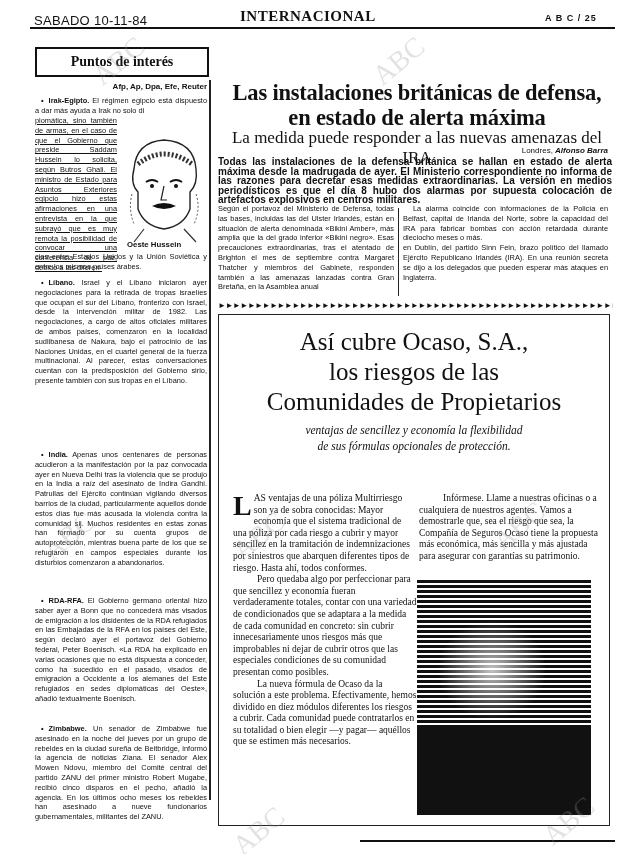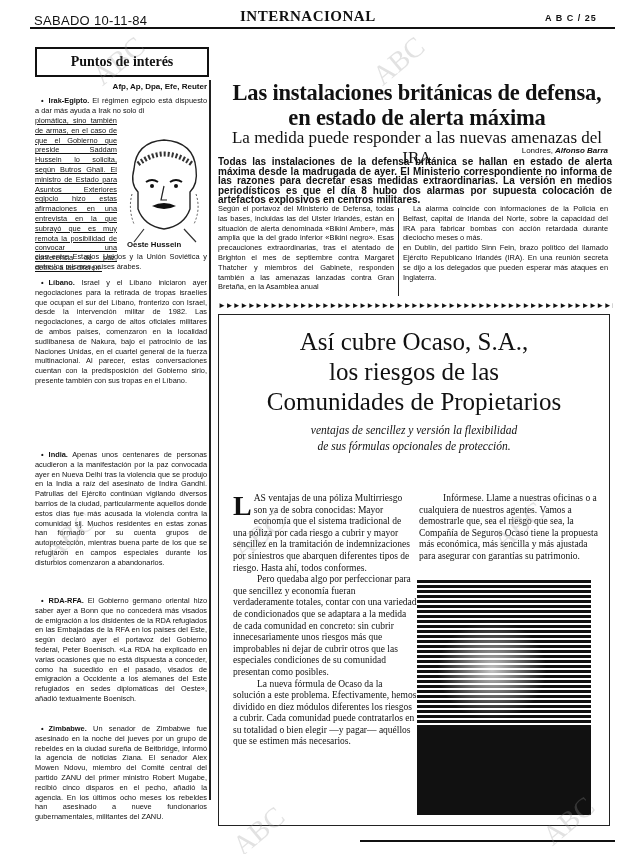--- a/index.html
+++ b/index.html
@@ -125,21 +125,21 @@
 </div>
 <div class="abs arrows">►►►►►►►►►►►►►►►►►►►►►►►►►►►►►►►►►►►►►►►►►►►►►►►►►►►►►►►►►►►►</div>
 
 <div class="abs ad">
   <div class="ad-title">
     <div>Así cubre Ocaso, S.A.,</div>
     <div>los riesgos de las</div>
     <div>Comunidades de Propietarios</div>
   </div>
   <div class="ad-sub">
-    <div>ventajas de sencillez y versión la flexibilidad</div>
+    <div>ventajas de sencillez y economía la flexibilidad</div>
     <div>de sus fórmulas opcionales de protección.</div>
   </div>
   <div class="ad-body ad-left">
     <div>
       <span class="dropcap">L</span><span>AS ventajas de una póliza Multirriesgo son ya de sobra conocidas: Mayor economía que el sistema tradicional de una póliza por cada riesgo a cubrir y mayor sencillez en la tramitación de indemnizaciones por siniestros que abarquen diferentes tipos de riesgo. Hasta ahí, todos conformes.</span>
     </div>
     <div class="indent">Pero quedaba algo por perfeccionar para que sencillez y economía fueran verdaderamente totales, contar con una variedad de condicionados que se adaptara a la medida de cada comunidad en concreto: sin cubrir innecesariamente unos riesgos más que improbables ni dejar de cubrir otros que las especiales condiciones de su comunidad presentan como posibles.</div>
     <div class="indent">La nueva fórmula de Ocaso da la solución a este problema. Efectivamente, hemos dividido en diez módulos diferentes los riesgos a cubrir. Cada comunidad puede contratarlos en su totalidad o bien elegir —y pagar— aquéllos que se estimen más necesarios.</div>
   </div>
   <div class="ad-body ad-right">

